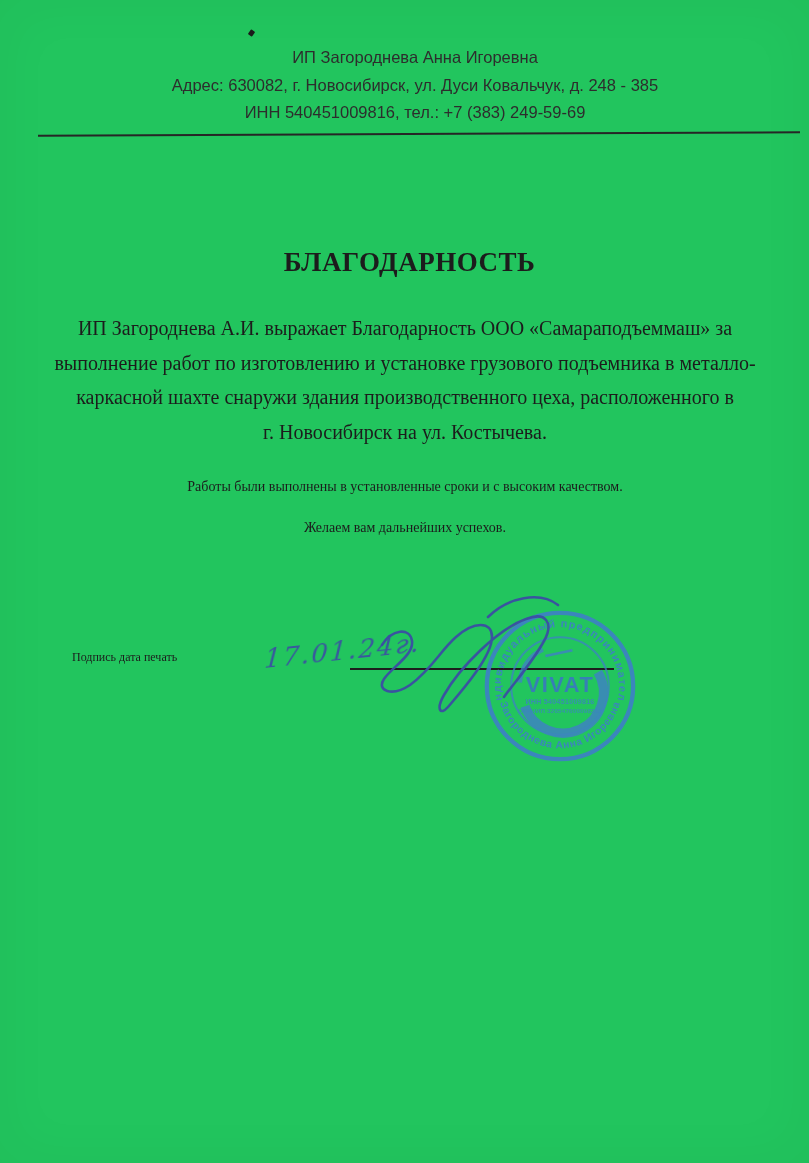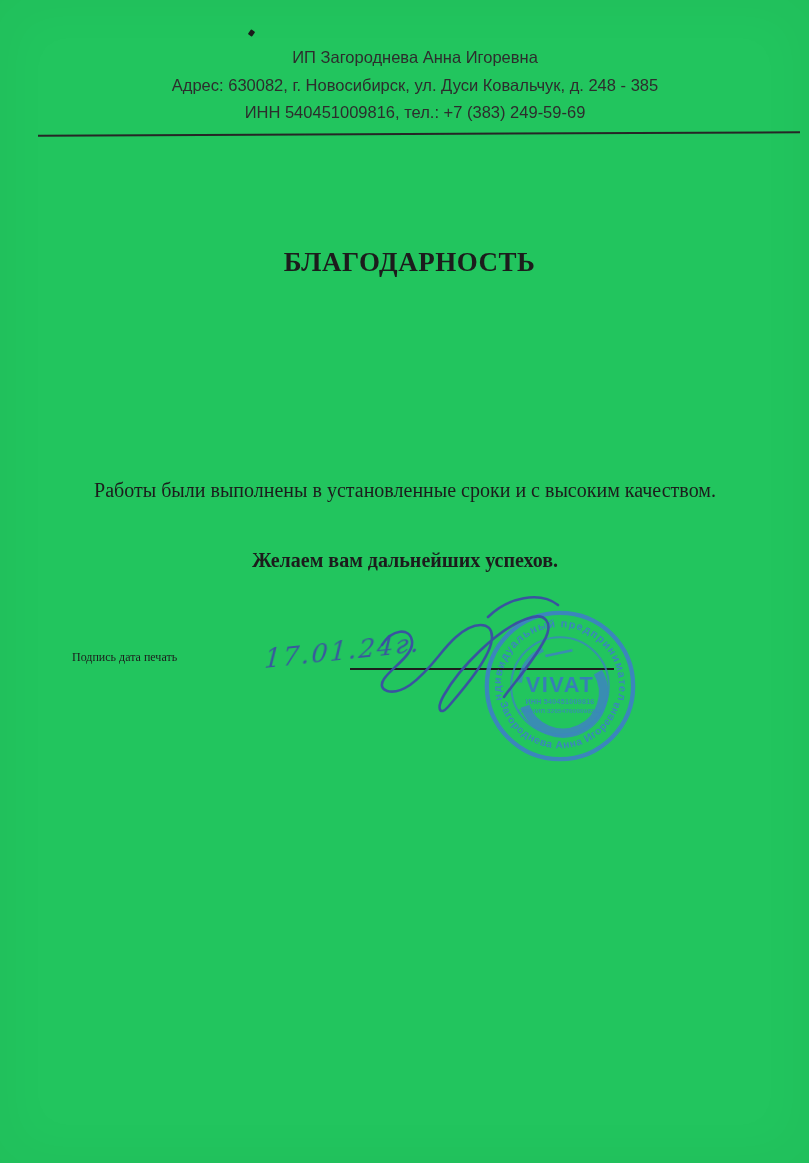--- a/index.html
+++ b/index.html
@@ -33,24 +33,24 @@
     position:absolute;top:247px;left:5px;width:809px;margin:0;
     text-align:center;font-size:27px;font-weight:bold;letter-spacing:0.5px;
   }
   .para{
     position:absolute;top:311px;left:5px;width:800px;margin:0;
     text-align:center;font-size:20px;line-height:34.5px;
     white-space:pre-line;
   }
   .line{
     position:absolute;left:5px;width:800px;margin:0;
-    text-align:center;font-size:20px;
+    text-align:center;font-size:14px;
   }
   .quality{top:479px;}
-  .wishes{top:549px;font-weight:bold;}
+  .wishes{top:520px;}
   
   .sig-label{
     position:absolute;top:650px;left:72px;font-size:12px;
   }
   .hand-date{
     position:absolute;top:636px;left:264px;
     font-family:"DejaVu Serif", serif;font-style:italic;
     font-size:26px;letter-spacing:2px;color:#3b4fa3;
     transform:rotate(-6deg) skewX(-10deg);
     filter:blur(0.2px);opacity:0.92;
@@ -98,20 +98,24 @@
   <header class="letterhead">
     <div>ИП Загороднева Анна Игоревна</div>
     <div>Адрес: 630082, г. Новосибирск, ул. Дуси Ковальчук, д. 248 - 385</div>
     <div>ИНН 540451009816, тел.: +7 (383) 249-59-69</div>
   </header>
 
   <div class="rule"></div>
 
   <h1 class="title">БЛАГОДАРНОСТЬ</h1>
 
+  <p class="para">ИП Загороднева А.И. выражает Благодарность ООО «Самараподъеммаш» за
+выполнение работ по изготовлению и установке грузового подъемника в металло-
+каркасной шахте снаружи здания производственного цеха, расположенного в
+г. Новосибирск на ул. Костычева.</p>
 
   <p class="line quality">Работы были выполнены в установленные сроки и с высоким качеством.</p>
 
   <p class="line wishes">Желаем вам дальнейших успехов.</p>
 
   <div class="sig-label">Подпись дата печать</div>
 
   <div class="hand-date">17.01.24г.</div>
 
   <div class="sig-line"></div>

